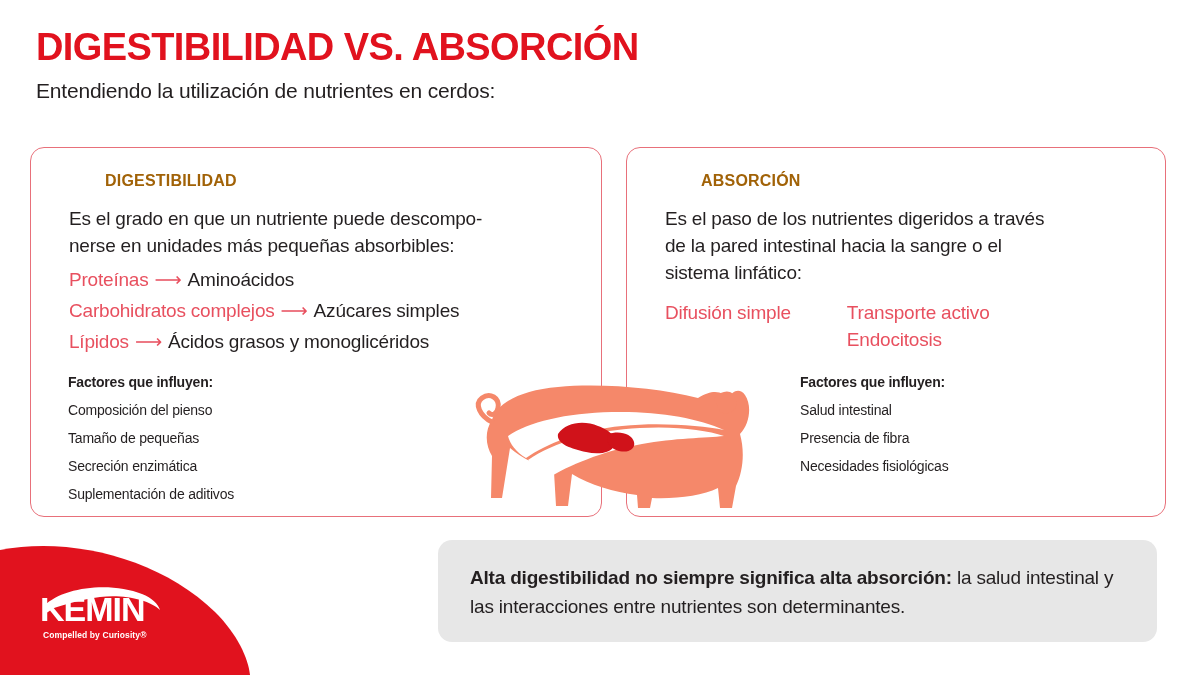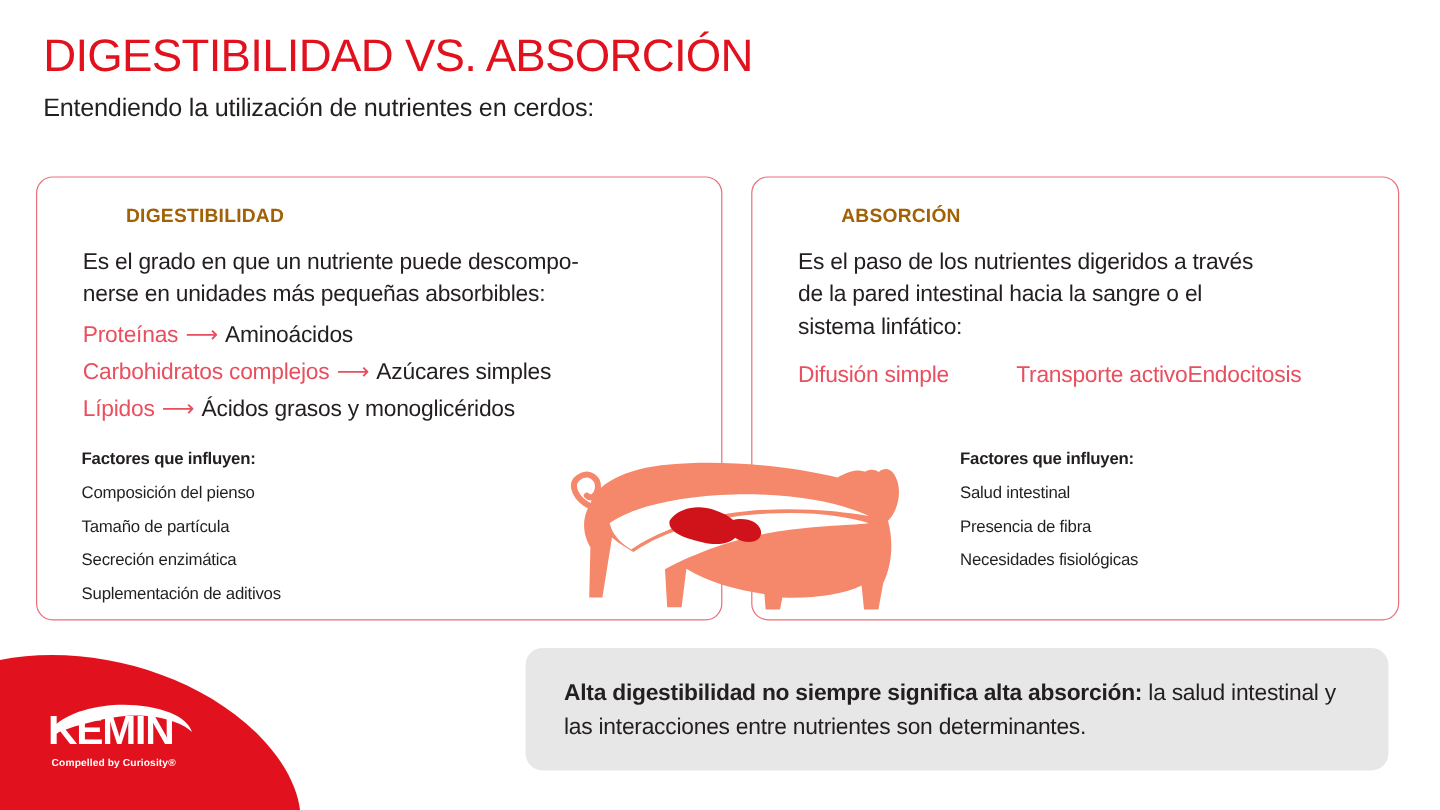--- a/index.html
+++ b/index.html
@@ -11,21 +11,21 @@
   }
   #stage {
     position: relative;
     width: 1200px; height: 675px;
     background: #ffffff;
   }
 
   
   .title {
     position: absolute; left: 36px; top: 26px;
-    font-size: 38px; font-weight: normal;
+    font-size: 38px; font-weight: bold;
     letter-spacing: -0.6px;
     color: #E1121E;
     white-space: nowrap;
   }
   .subtitle {
     position: absolute; left: 36px; top: 79px;
     font-size: 21px; font-weight: 400;
     color: #231f20;
     letter-spacing: -0.2px;
     white-space: nowrap;
@@ -66,21 +66,21 @@
   .arrow { color: #E8505F; padding: 0 6px; font-size: 19px; }
   .dst  { color: #231f20; }
 
   
   .mech {
     position: absolute; left: 38px; top: 151px;
     display: flex; gap: 56px;
     font-size: 19px; line-height: 27px;
     color: #E8505F; letter-spacing: -0.2px;
   }
-  .mech-col { display: flex; flex-direction: row; }
+  .mech-col { display: flex; flex-direction: column; }
   .mech-col div { white-space: nowrap; }
 
   
   .factors {
     position: absolute;
     font-size: 14px; line-height: 28px;
     color: #231f20; letter-spacing: -0.2px;
   }
   .factors .fhead { font-weight: bold; }
   .factors div { white-space: nowrap; }
@@ -157,21 +157,21 @@
       <div class="mech-col">
         <div>Transporte activo</div>
         <div>Endocitosis</div>
       </div>
     </div>
   </div>
 
   <div class="factors" id="factors-left">
     <div class="fhead">Factores que influyen:</div>
     <div>Composición del pienso</div>
-    <div>Tamaño de partícula</div>
+    <div>Tamaño de pequeñas</div>
     <div>Secreción enzimática</div>
     <div>Suplementación de aditivos</div>
   </div>
 
   <div class="factors" id="factors-right">
     <div class="fhead">Factores que influyen:</div>
     <div>Salud intestinal</div>
     <div>Presencia de fibra</div>
     <div>Necesidades fisiológicas</div>
   </div>

